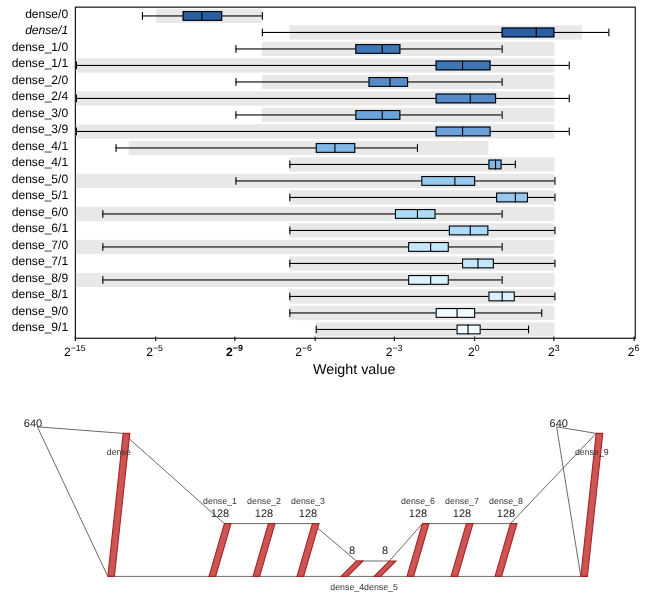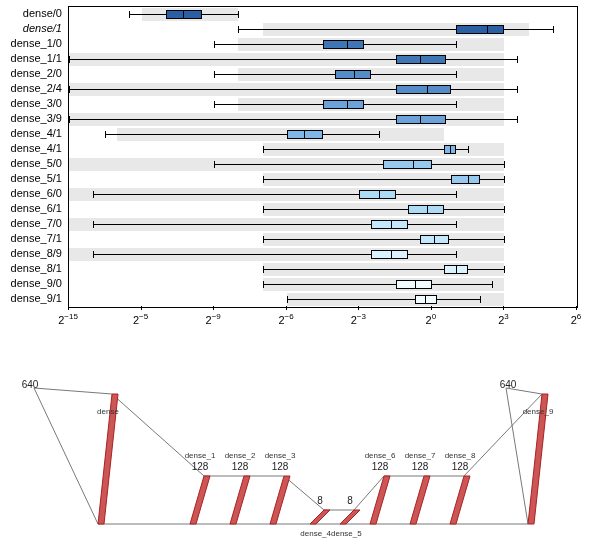--- a/index.html
+++ b/index.html
@@ -214,32 +214,33 @@
         <div class="box" style="left: 345.924px; width: 21.7714px; top: 2.7px; height: 9.6px; background: rgb(241, 250, 255);"></div>
         <div class="median" style="left: 355.6px; top: 2.7px; height: 9.6px;"></div>
       </div>
     </div>
   <div id="xaxis">
       <div class="tick" style="left: 0px;"></div>
       <div class="ticklabel" style="left: 0px;">2<sup>−15</sup></div>
       <div class="tick" style="left: 72.5714px;"></div>
       <div class="ticklabel" style="left: 72.5714px;">2<sup>−5</sup></div>
       <div class="tick" style="left: 145.143px;"></div>
-      <div class="ticklabel" style="left: 145.143px;">2<sup>−9</sup></div>
+      <div class="ticklabel" style="left: 145.143px; font-weight: bold;">2<sup>−9</sup></div>
       <div class="tick" style="left: 217.714px;"></div>
-      <div class="ticklabel" style="left: 218px;">2<sup>−6</sup></div>
+      <div class="ticklabel" style="left: 208px;">2<sup>−6</sup></div>
       <div class="tick" style="left: 290.286px;"></div>
       <div class="ticklabel" style="left: 290.286px;">2<sup>−3</sup></div>
       <div class="tick" style="left: 362.857px;"></div>
       <div class="ticklabel" style="left: 362.857px;">2<sup>0</sup></div>
       <div class="tick" style="left: 435.429px;"></div>
       <div class="ticklabel" style="left: 435.429px;">2<sup>3</sup></div>
       <div class="tick" style="left: 508px;"></div>
       <div class="ticklabel" style="left: 508px;">2<sup>6</sup></div>
     </div>
+  <div id="xlabel">Weight value</div>
   <div id="diagram">
     <svg viewBox="0 0 588 164">
         <text x="10" y="12" class="num" text-anchor="start">640</text>
         <text x="488" y="12" class="num" text-anchor="start">640</text>
         <polyline points="14,12 92,18 184,100 224,100 264,100 304,134 334,134 364,100 404,100 444,100 522,18 486,12" class="edge"></polyline>
         <polyline points="14,12 78,148 170,148 210,148 250,148 290,148 320,148 350,148 390,148 430,148 508,148 486,12" class="edge"></polyline>
         <polygon points="78,148 92,18 98,18 84,148" class="slab"></polygon>
         <polygon points="170,148 184,100 190,100 176,148" class="slab"></polygon>
         <polygon points="210,148 224,100 230,100 216,148" class="slab"></polygon>
         <polygon points="250,148 264,100 270,100 256,148" class="slab"></polygon>

